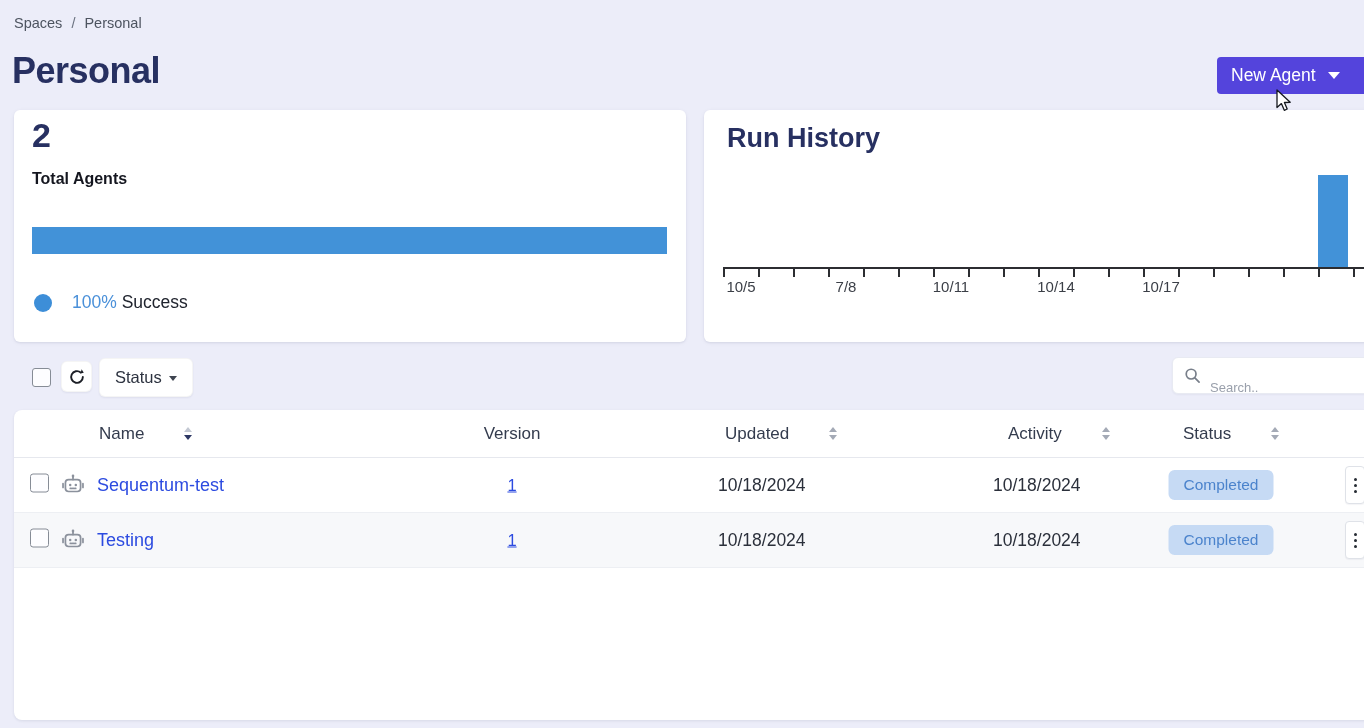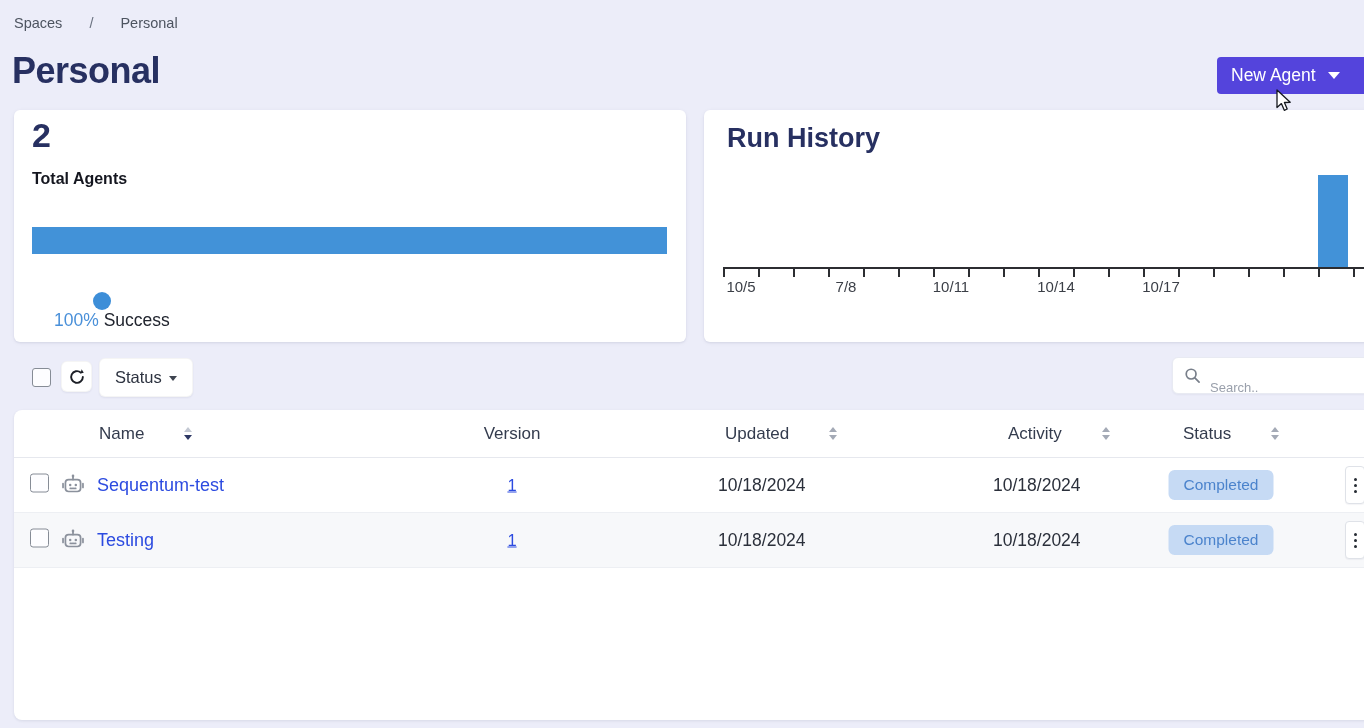--- a/index.html
+++ b/index.html
@@ -2,42 +2,42 @@
 <html><head>
 <meta charset="utf-8">
 <style>
   * { margin:0; padding:0; box-sizing:border-box; }
   html,body { background:#ecedf9; }
   #screen {
     position:relative; width:1364px; height:728px; overflow:hidden;
     background:#ecedf9; font-family:"Liberation Sans", sans-serif;
   }
   
-  .breadcrumb { position:absolute; left:14px; top:15px; font-size:14.5px; color:#4d5460; display:flex; gap:27px; align-items:center; }
+  .breadcrumb { position:absolute; left:14px; top:15px; font-size:14.5px; color:#4d5460; display:flex; gap:9px; align-items:center; }
   .breadcrumb .sep { color:#6b7280; }
   .page-title { position:absolute; left:12px; top:50px; font-size:36px; font-weight:700; color:#273061; letter-spacing:-0.5px; }
   .new-agent-btn {
     position:absolute; left:1217px; top:57px; height:37px; width:160px;
     background:#5444dc; border:none; border-radius:4px; color:#fff;
     font-size:17.5px; font-family:inherit; display:flex; align-items:center; gap:12px;
     padding:0 14px; cursor:pointer;
   }
   .caret-down-white { width:0; height:0; border-left:6px solid transparent; border-right:6px solid transparent; border-top:7px solid #ffffff; }
   .cursor { position:absolute; left:1276px; top:89px; z-index:50; }
 
   
   .card { position:absolute; top:110px; height:232px; background:#ffffff; border-radius:6px;
           box-shadow:0 1px 2px rgba(30,40,80,.08), 0 1px 5px rgba(30,40,80,.05); }
   #stats-card { left:14px; width:672px; }
   #chart-card { left:704px; width:680px; }
 
   .stat-value { position:absolute; left:18px; top:6px; font-size:34px; font-weight:700; color:#273061; }
   .stat-label { position:absolute; left:18px; top:60px; font-size:16px; font-weight:700; color:#14161f; }
   .stat-bar   { position:absolute; left:18px; top:117px; width:635px; height:27px; background:#4292d8; }
-  .success-row { position:absolute; left:20px; top:182px; display:flex; align-items:center;flex-direction:column; }
+  .success-row { position:absolute; left:20px; top:182px; display:flex; align-items:center; }
   .success-dot { width:18px; height:18px; border-radius:50%; background:#3d8ed8; }
   .success-text { margin-left:20px; font-size:17.5px; color:#20242e; }
   .success-pct { color:#4a90d9; }
 
   .chart-title { position:absolute; left:23px; top:13px; font-size:27px; font-weight:700; color:#273061; }
   .chart-bar { position:absolute; left:614px; top:65px; width:30px; height:93px; background:#4292d8; }
   .x-axis  { position:absolute; left:19px; top:157px; width:650px; border-top:2px solid #2c2d31; }
   .x-ticks { position:absolute; left:19px; top:159px; width:649px; height:8px;
              background:repeating-linear-gradient(to right, #2c2d31 0 2px, transparent 2px 35px); }
   .xlab { position:absolute; top:168px; transform:translateX(-50%); font-size:15px; color:#3b3f47; }

